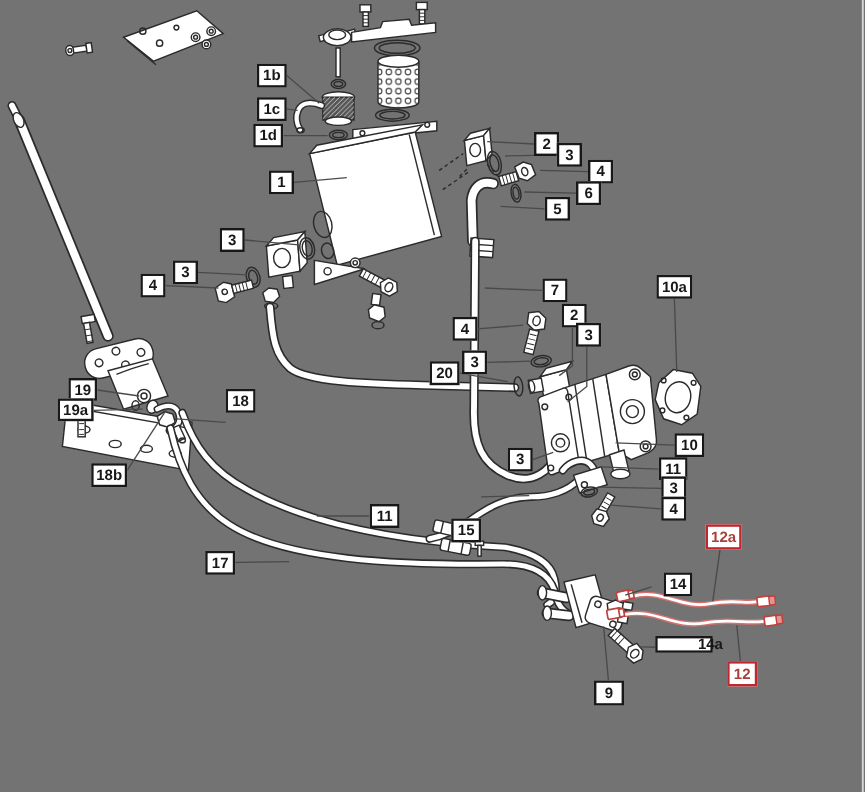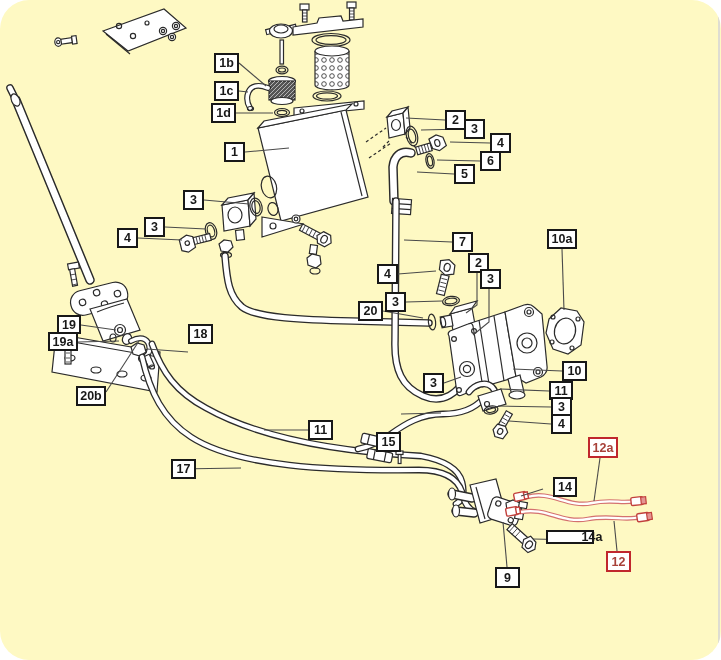--- a/index.html
+++ b/index.html
@@ -2,22 +2,22 @@
 <html style="--red: #c0272d; --red-text: #a84139; --ink: #2b2b2b; --leader: #4a4a4a;"><head>
 <meta charset="utf-8">
 <style>
   :root{
     --red:#c0272d;
     --red-text:#a84139;
     --ink:#2b2b2b;
     --leader:#4a4a4a;
   }
   html,body{margin:0;padding:0;background:#fff;}
-  .stage{position:relative;width:721px;height:660px;background:#fef9c3;overflow:hidden;
-         font-family:"Liberation Sans",sans-serif;border-radius:29px;}
+  .stage{position:relative;width:721px;height:660px;background:#737373;overflow:hidden;
+         font-family:"Liberation Sans",sans-serif;}
   svg{position:absolute;left:0;top:0;}
   
   .ln{fill:none;stroke:var(--ink);stroke-width:1.2;}
   .fw{fill:#fff;stroke:var(--ink);stroke-width:1.2;}
   .dash{stroke-dasharray:3,2.6;}
   .thread{stroke:var(--ink);stroke-width:.8;fill:none;}
   .po{fill:none;stroke:var(--ink);stroke-width:6.8;stroke-linecap:round;stroke-linejoin:round;}
   .pi{fill:none;stroke:#fff;stroke-width:4.2;stroke-linecap:round;stroke-linejoin:round;}
   .po.big{stroke-width:9.5;} .pi.big{stroke-width:6.6;}
   .po.med{stroke-width:7.6;} .pi.med{stroke-width:4.9;}
@@ -465,21 +465,21 @@
       <div class="plabel" style="left: 385px; top: 292px; width: 21px; height: 20px;">3</div>
       <div class="plabel" style="left: 358px; top: 301px; width: 25px; height: 20px;">20</div>
       <div class="plabel" style="left: 57px; top: 315px; width: 24px; height: 19px;">19</div>
       <div class="plabel" style="left: 48px; top: 332px; width: 30px; height: 19px;">19a</div>
       <div class="plabel" style="left: 188px; top: 324px; width: 25px; height: 20px;">18</div>
       <div class="plabel" style="left: 562px; top: 361px; width: 25px; height: 20px;">10</div>
       <div class="plabel" style="left: 549px; top: 381px; width: 24px; height: 19px;">11</div>
       <div class="plabel" style="left: 551px; top: 397px; width: 21px; height: 19px;">3</div>
       <div class="plabel" style="left: 551px; top: 414px; width: 21px; height: 20px;">4</div>
       <div class="plabel" style="left: 423px; top: 373px; width: 21px; height: 20px;">3</div>
-      <div class="plabel" style="left: 76px; top: 386px; width: 30px; height: 20px;">20b</div>
+      <div class="plabel" style="left: 76px; top: 386px; width: 30px; height: 20px;">18b</div>
       <div class="plabel" style="left: 376px; top: 404px; width: 25px; height: 20px; margin-top: 28px;">15</div>
       <div class="plabel" style="left: 308px; top: 420px; width: 25px; height: 20px;">11</div>
       <div class="plabel" style="left: 153px; top: 459px; width: 25px; height: 20px; margin-left: 18px;">17</div>
       <div class="plabel red" style="left: 588px; top: 437px; width: 30px; height: 21px;">12a</div>
       <div class="plabel" style="left: 543px; top: 477px; width: 24px; height: 20px; margin-left: 10px;">14</div>
       <div class="plabel" style="left: 546px; top: 530px; width: 30px; height: 14px; padding-left: 44px;">14a</div>
       <div class="plabel red" style="left: 606px; top: 551px; width: 25px; height: 21px;">12</div>
       <div class="plabel" style="left: 495px; top: 567px; width: 25px; height: 21px;">9</div>
     </div>
 

